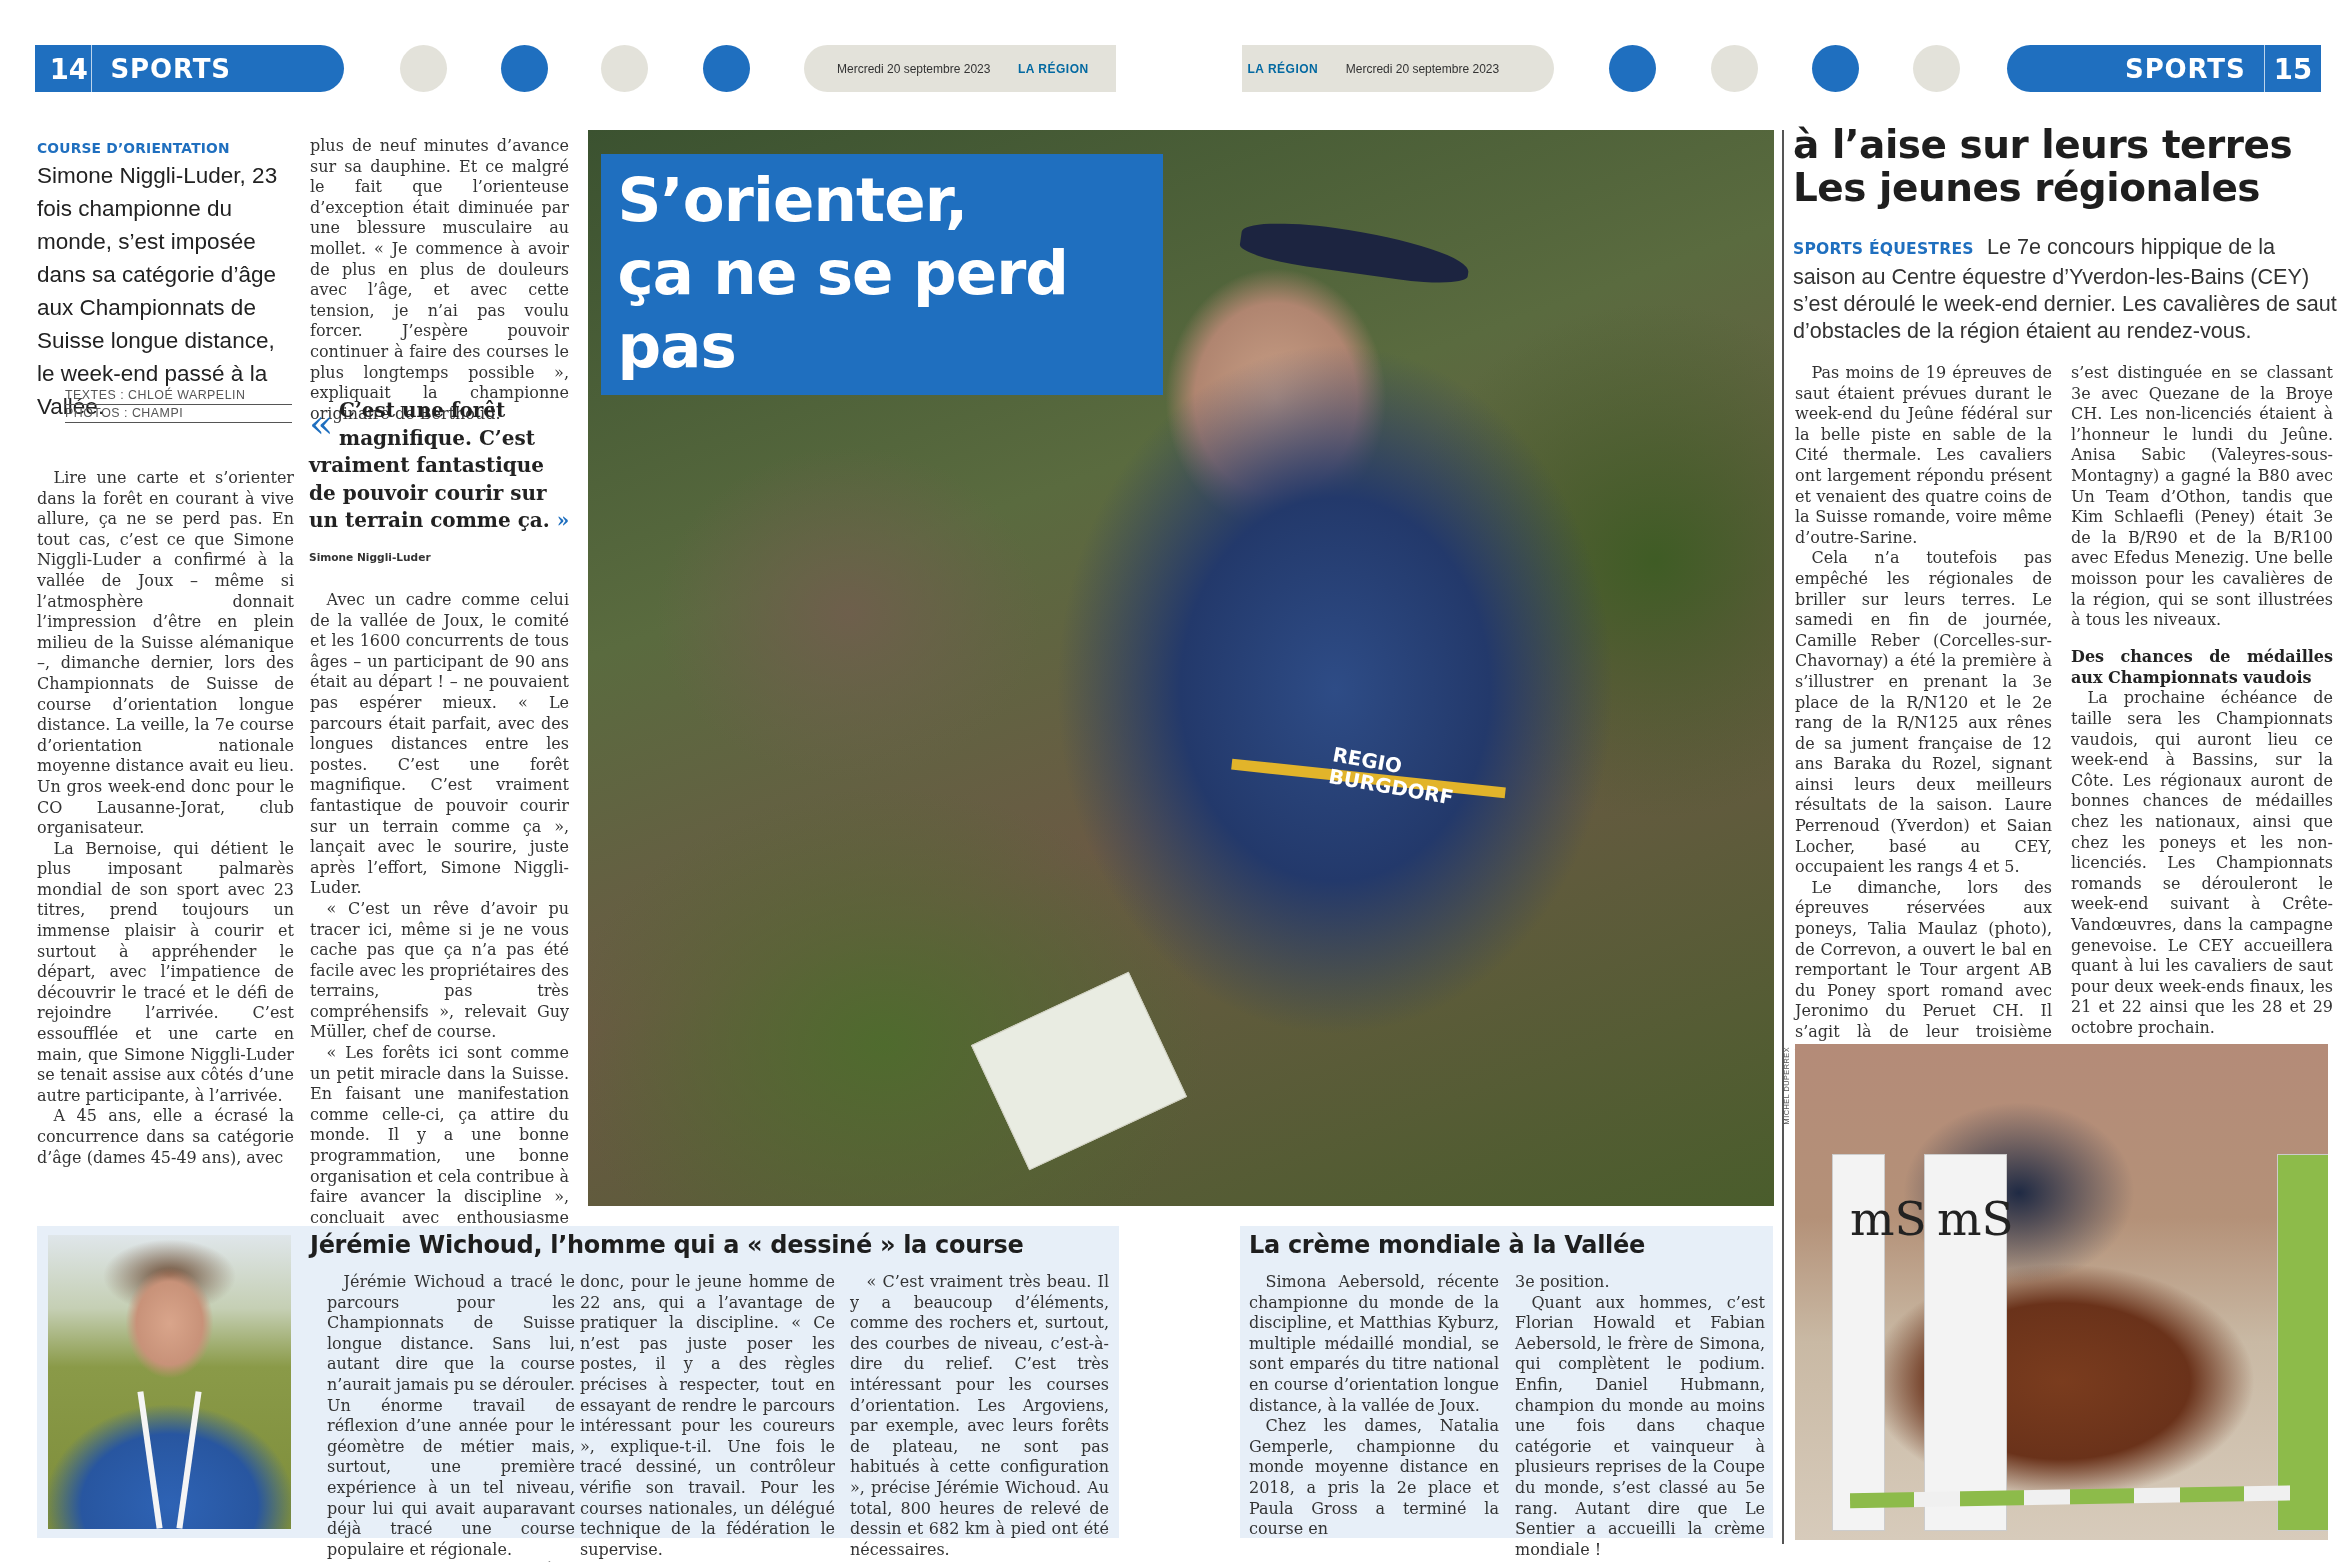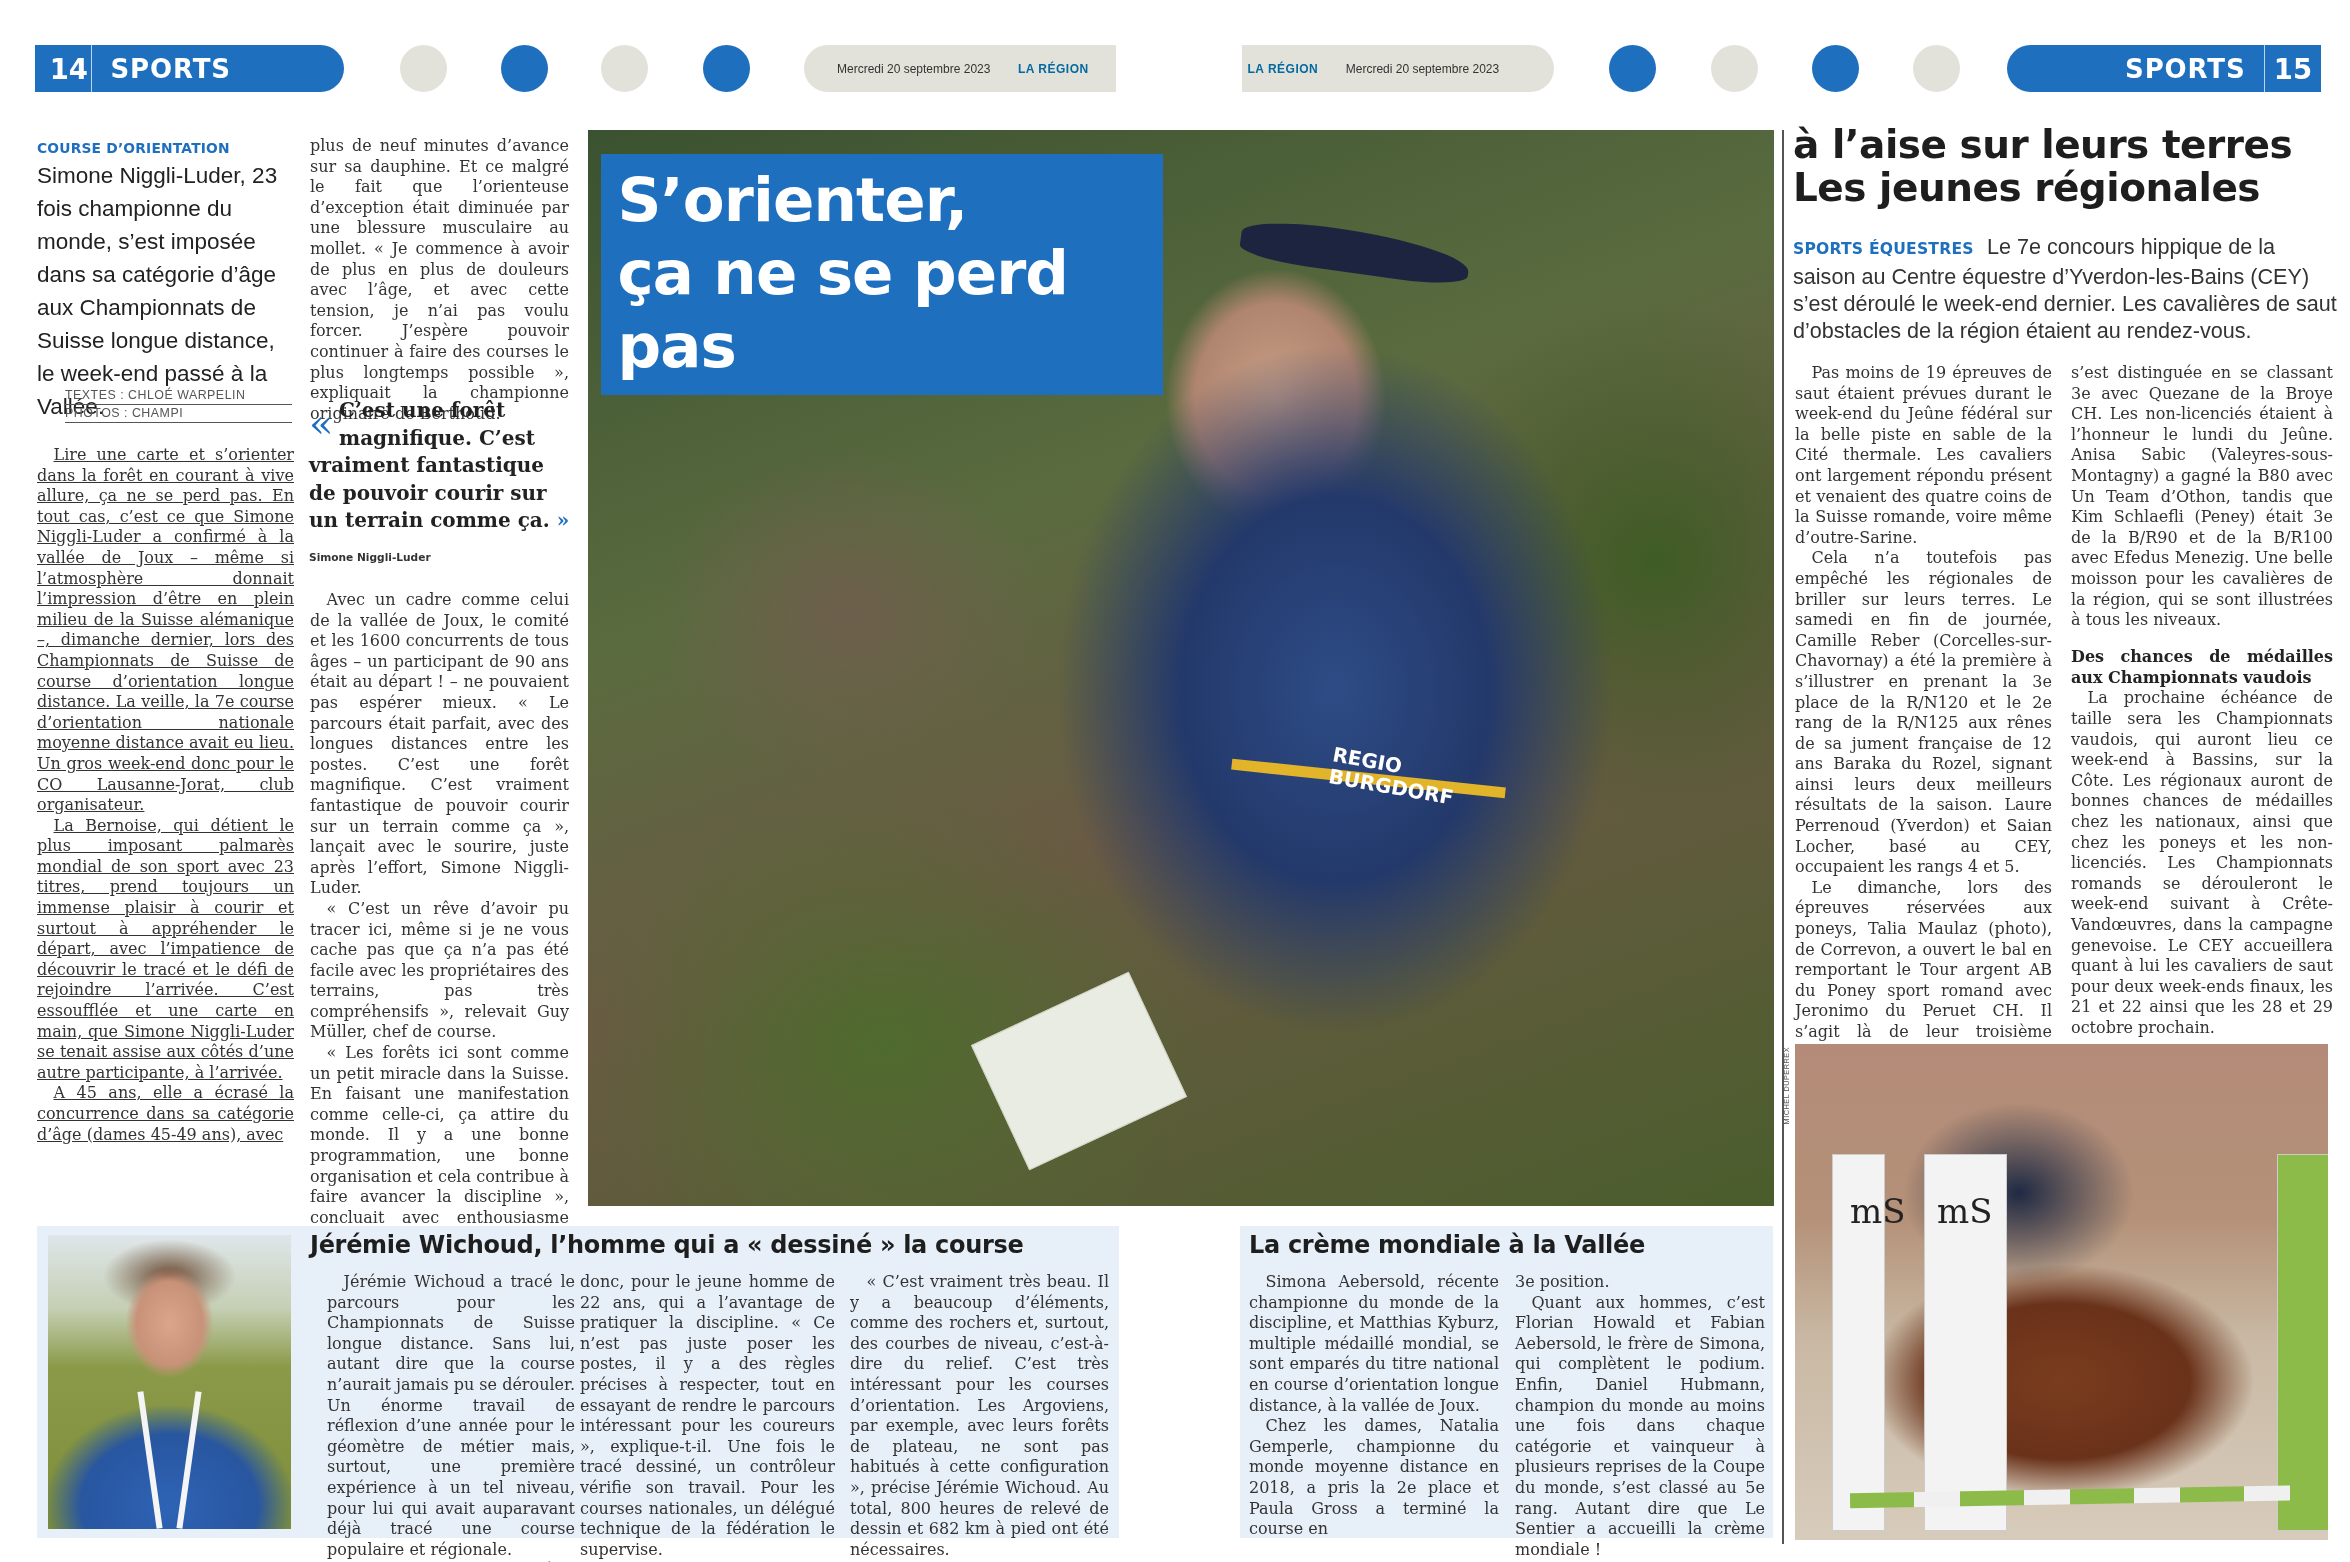--- a/index.html
+++ b/index.html
@@ -61,21 +61,21 @@
   .byline { font-family: "DejaVu Sans", sans-serif; font-weight: bold; font-size: 11px; color: #333; }
   .byline .bullet { color: #1f6fbf; }
   .vrule { position: absolute; left: 1782px; top: 130px; width: 1.8px; height: 1414px; background: #555; }
   .horse-photo { position: absolute; left: 1795px; top: 1044px; width: 533px; height: 496px; overflow: hidden;
     background:
       radial-gradient(ellipse 165px 129px at 42% 30%, #1f2a44 0%, rgba(31,42,68,0) 70%),
       radial-gradient(ellipse 257px 156px at 50% 68%, #7a3c1e 0%, #6a321a 50%, rgba(106,50,26,0) 75%),
       linear-gradient(180deg, #b48b78 0%, #b49178 35%, #c9b9a4 60%, #d7cbbb 100%); }
   .jump-pole { position: absolute; left: 55px; top: 445px; width: 478px; height: 14.7px; background: repeating-linear-gradient(90deg, #8dbb4a 0 64px, #f0f0f0 64px 110px); transform: rotate(-1deg); }
   .jump-stand { position: absolute; top: 110px; width: 53px; height: 377px; background: #f3f3f3; border: 0.9px solid #ccc; }
-  .ms-logo { position: absolute; font-family: "DejaVu Serif", serif; font-size: 34px; color: #222; top: 147px; }
+  .ms-logo { position: absolute; font-family: "DejaVu Serif", serif; font-size: 47px; color: #222; top: 147px; }
   .photo-credit { position: absolute; left: 1782px; top: 1047px; writing-mode: vertical-rl; transform: rotate(180deg); font-family: "Liberation Sans", sans-serif; font-size: 7.3px; color: #555; letter-spacing: 0.5px; }
 
   
   .box { position: absolute; background: #e7eff8; }
   .box-title { position: absolute; font-family: "DejaVu Sans", sans-serif; font-weight: bold; font-size: 24px; color: #1e1e1e; letter-spacing: -0.3px; }
   .portrait { position: absolute; left: 48px; top: 1235px; width: 243px; height: 294px; overflow: hidden;
     background:
       radial-gradient(ellipse 55px 69px at 50% 30%, #d9a58b 0%, #c89279 60%, rgba(200,146,121,0) 80%),
       radial-gradient(ellipse 83px 46px at 50% 14%, #6b4a34 0%, rgba(107,74,52,0) 80%),
       radial-gradient(ellipse 147px 119px at 50% 92%, #2e63b5 0%, #2856a0 60%, rgba(40,86,160,0) 85%),
@@ -115,21 +115,21 @@
 <div class="col" style="left:37px; top:138px; width:257px; text-align:left;">
   <div class="kicker">COURSE D’ORIENTATION</div>
   <div class="lead">Simone Niggli-Luder, 23 fois championne du monde, s’est imposée dans sa catégorie d’âge aux Championnats de Suisse longue distance, le week-end passé à la Vallée.</div>
 </div>
 
 <div class="credits" style="top:386px;">
   <div>TEXTES : CHLOÉ WARPELIN</div>
   <div>PHOTOS : CHAMPI</div>
 </div>
 
-<div class="col" style="left:37px; top:445px; width:257px;text-decoration:underline;">
+<div class="col" style="left:37px; top:468px; width:257px;">
   <p>Lire une carte et s’orienter dans la forêt en courant à vive allure, ça ne se perd pas. En tout cas, c’est ce que Simone Niggli-Luder a confirmé à la vallée de Joux – même si l’atmosphère donnait l’impression d’être en plein milieu de la Suisse alémanique –, dimanche dernier, lors des Championnats de Suisse de course d’orientation longue distance. La veille, la 7e course d’orientation nationale moyenne distance avait eu lieu. Un gros week-end donc pour le CO Lausanne-Jorat, club organisateur.</p>
   <p>La Bernoise, qui détient le plus imposant palmarès mondial de son sport avec 23 titres, prend toujours un immense plaisir à courir et surtout à appréhender le départ, avec l’impatience de découvrir le tracé et le défi de rejoindre l’arrivée. C’est essoufflée et une carte en main, que Simone Niggli-Luder se tenait assise aux côtés d’une autre participante, à l’arrivée.</p>
   <p>A 45 ans, elle a écrasé la concurrence dans sa catégorie d’âge (dames 45-49 ans), avec</p>
 </div>
 
 <div class="col" style="left:310px; top:136px; width:259px;">
   <p style="text-indent:0">plus de neuf minutes d’avance sur sa dauphine. Et ce malgré le fait que l’orienteuse d’exception était diminuée par une blessure musculaire au mollet. « Je commence à avoir de plus en plus de douleurs avec l’âge, et avec cette tension, je n’ai pas voulu forcer. J’espère pouvoir continuer à faire des courses le plus longtemps possible », expliquait la championne originaire de Berthoud.</p>
 </div>
 
 <div class="quote">

